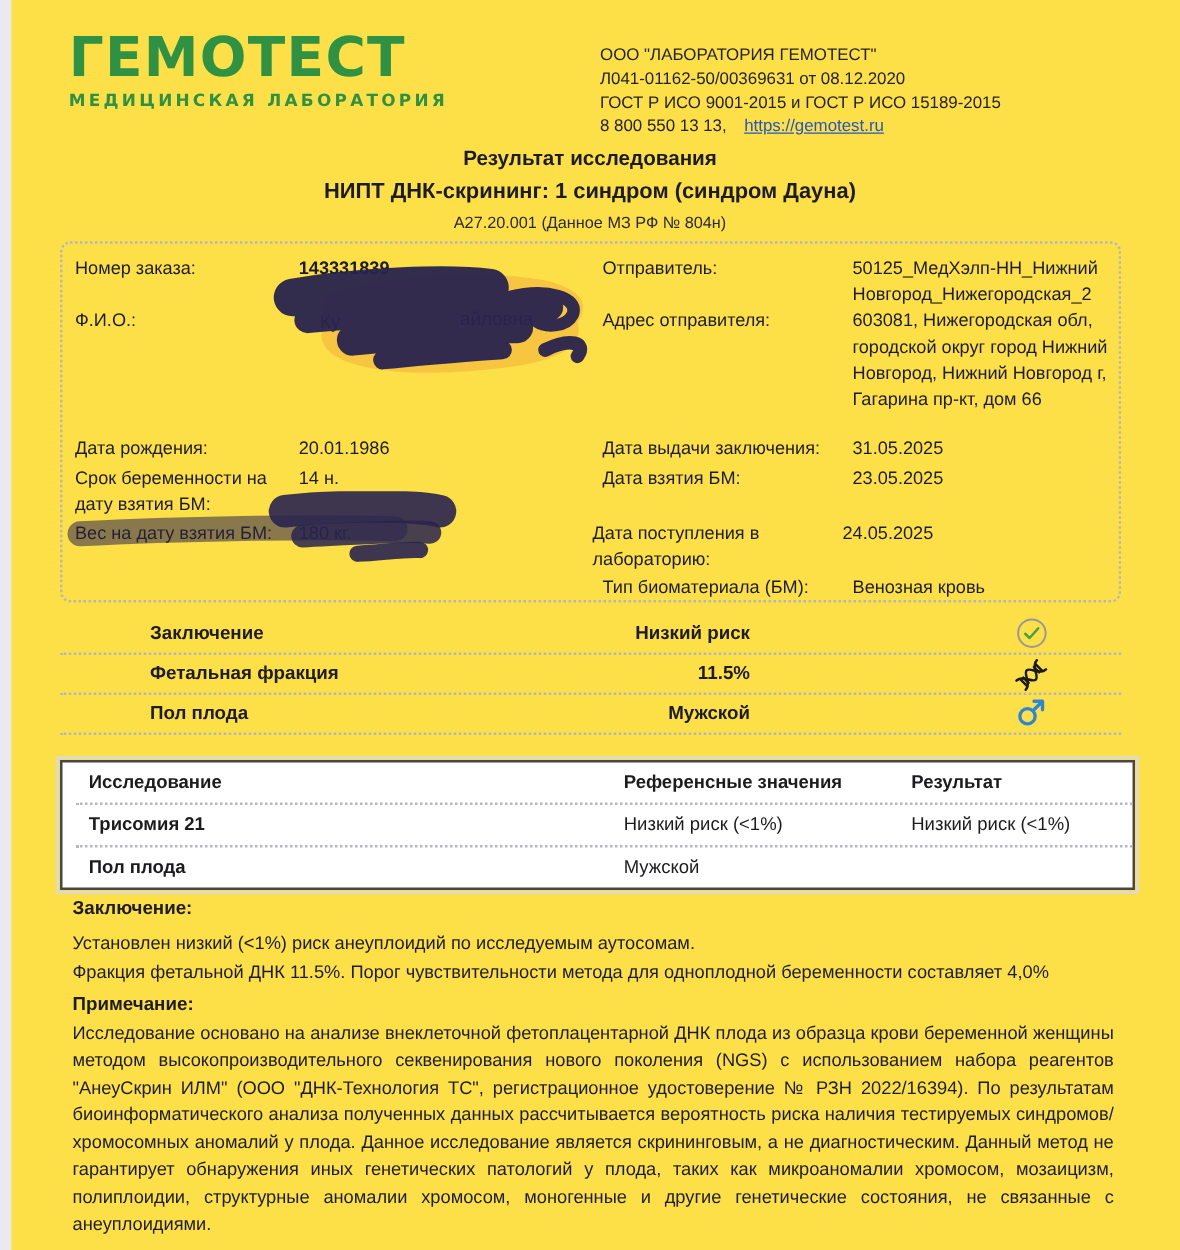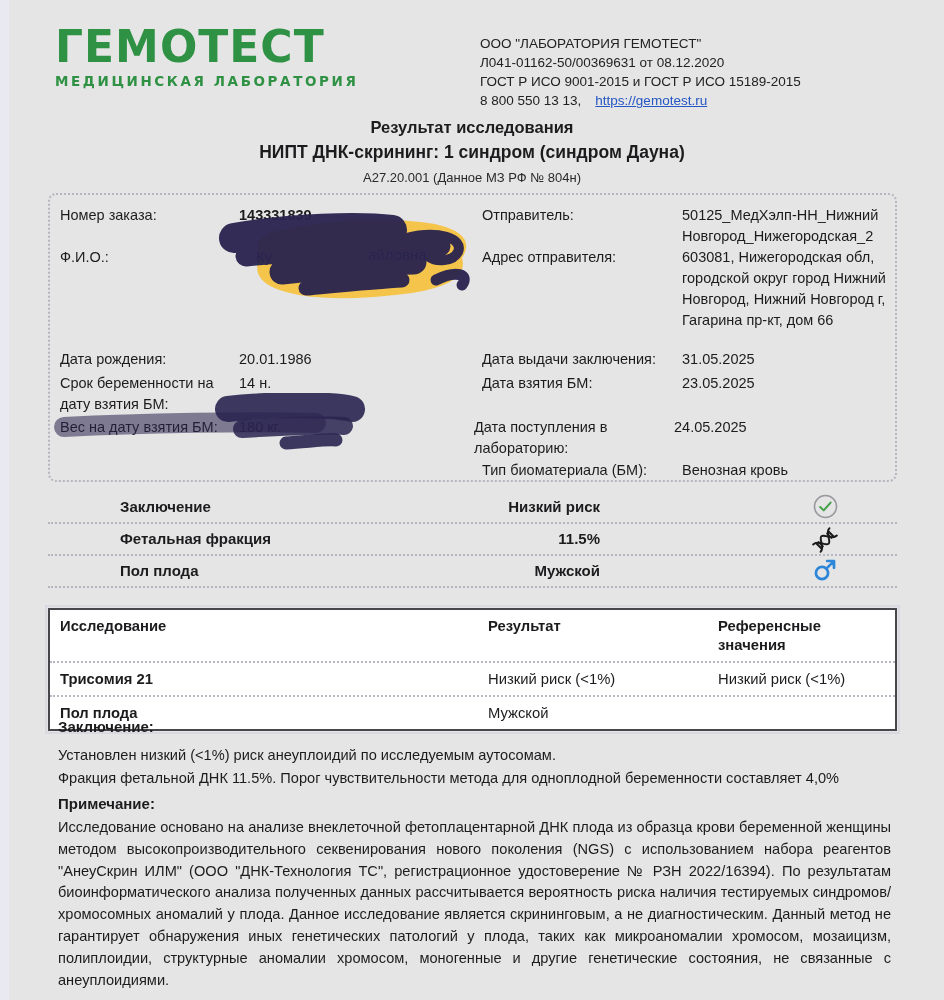--- a/index.html
+++ b/index.html
@@ -1,17 +1,17 @@
 <!DOCTYPE html>
 <html><head>
 <meta charset="utf-8">
 <style>
   html,body{margin:0;padding:0;background:#fff;}
   .page{
-    position:relative;width:944px;height:1000px;background:#e5e5e5;overflow:hidden;
+    position:relative;width:944px;height:1000px;background:#fde047;overflow:hidden;
     font-family:"Liberation Sans",sans-serif;color:#1c1c1e;
   }
   .edge-strip{position:absolute;left:0;top:0;width:9px;height:1000px;background:#e9e9f1;}
 
   
   .logo{position:absolute;left:55px;top:24px;}
   .logo-title{font-family:"DejaVu Sans",sans-serif;font-weight:bold;font-size:44px;line-height:46px;color:#2e9143;letter-spacing:1px;}
   .logo-subtitle{font-family:"DejaVu Sans",sans-serif;font-weight:bold;font-size:13.5px;color:#2e9143;letter-spacing:2.6px;margin-top:3px;}
   .company-info{position:absolute;left:480px;top:34px;font-size:13.5px;line-height:19px;color:#222;}
   .site-link{color:#2456c5;text-decoration:underline;margin-left:14px;cursor:pointer;}
@@ -35,21 +35,21 @@
 
   
   .summary{position:absolute;left:48px;top:492px;width:849px;}
   .sum-row{position:relative;height:30px;border-bottom:2px dotted #b6b6c0;}
   .sum-label{position:absolute;left:72px;top:6px;font-weight:bold;font-size:15px;}
   .sum-value{position:absolute;left:292px;top:6px;width:260px;text-align:right;font-weight:bold;font-size:15px;}
   .sum-icon{position:absolute;left:757px;top:1px;width:40px;text-align:center;}
 
   
   .rtable{position:absolute;left:48px;top:608px;width:845px;border:2px solid #47474b;
-    outline:2px solid #d9d9e2;outline-offset:1px;background:#fff;}
+    outline:2px solid #d9d9e2;outline-offset:1px;background:#fff;padding-left:11px;}
   .rt-row{display:grid;grid-template-columns:428px 230px 1fr;}
   .rt-row + .rt-row{border-top:2px dotted #b6b6c0;}
   .rt-cell{padding:7px 10px 6px 10px;font-size:14.8px;line-height:19px;}
   .rt-head .rt-cell{font-weight:bold;}
   .rt-col0{font-weight:bold;}
 
   
   .conclusion{position:absolute;left:58px;top:718px;width:832px;}
   .c-head{font-weight:bold;font-size:15px;margin-bottom:9px;}
   .c-line{font-size:14.6px;line-height:23px;}
@@ -192,22 +192,22 @@
           <circle cx="10" cy="16" r="6.1" fill="none" stroke="#2e86d8" stroke-width="2.7"></circle>
           <path d="M14.6 11.4 L21.4 4.6 M15.2 4 L22 4 L22 10.8" fill="none" stroke="#2e86d8" stroke-width="2.7" stroke-linecap="round" stroke-linejoin="round"></path>
         </svg>
       </span>
     </div>
   </div>
 
   <div class="rtable">
     <div class="rt-row rt-head">
       <div class="rt-cell">Исследование</div>
+      <div class="rt-cell">Референсные значения</div>
       <div class="rt-cell">Результат</div>
-      <div class="rt-cell">Референсные значения</div>
     </div>
     <div class="rt-row">
       <div class="rt-cell rt-col0">Трисомия 21</div>
       <div class="rt-cell">Низкий риск (&lt;1%)</div>
       <div class="rt-cell">Низкий риск (&lt;1%)</div>
     </div>
     <div class="rt-row">
       <div class="rt-cell rt-col0">Пол плода</div>
       <div class="rt-cell">Мужской</div>
       <div class="rt-cell"></div>

